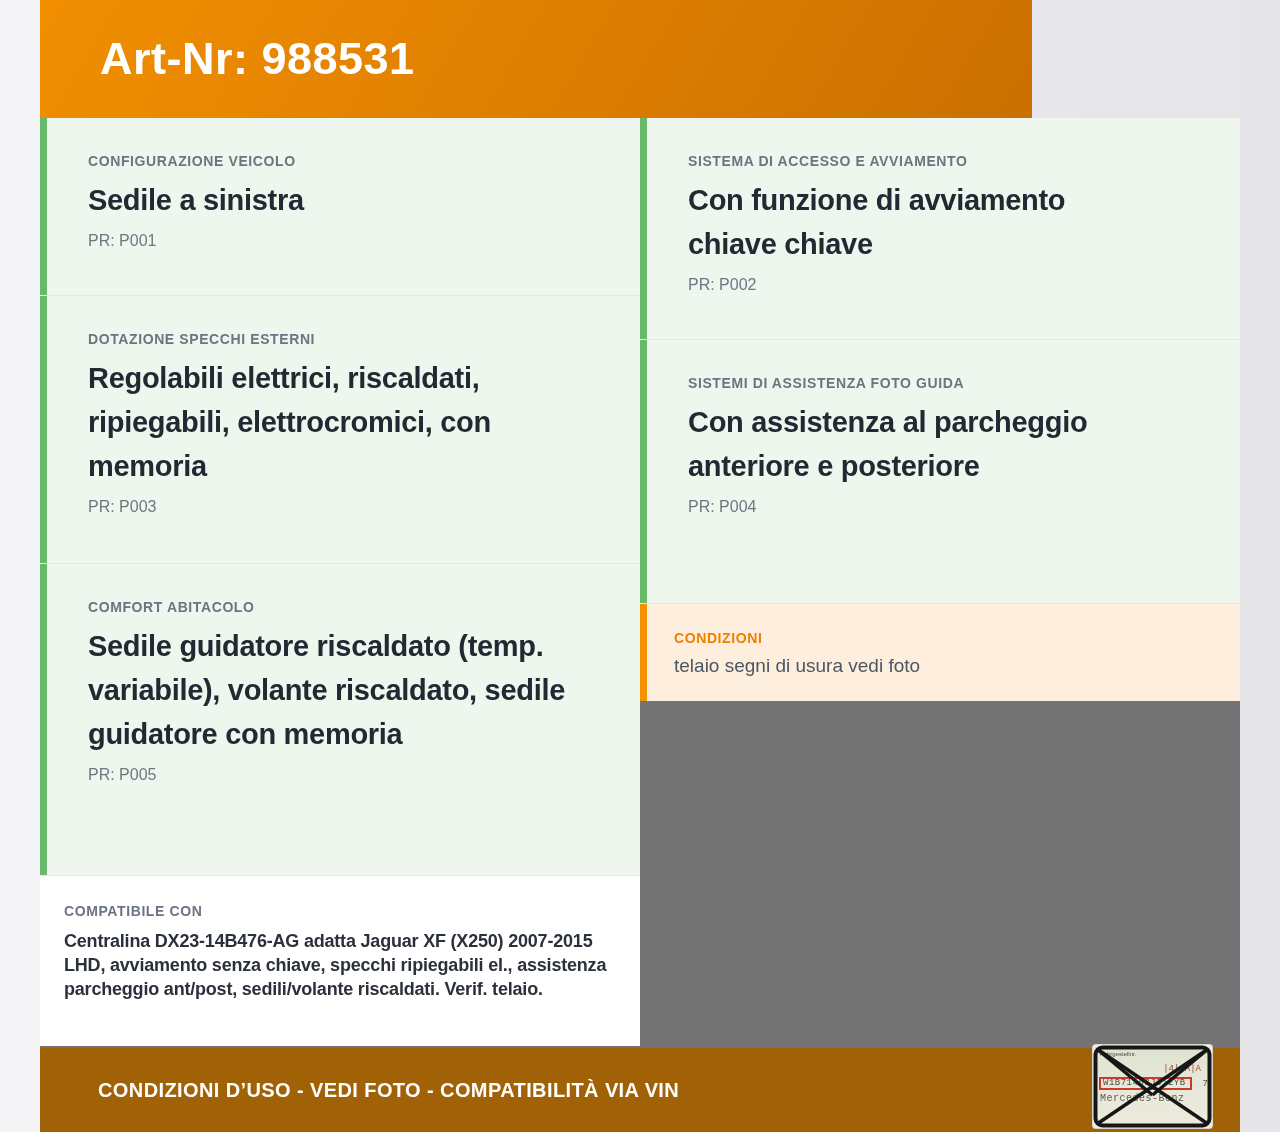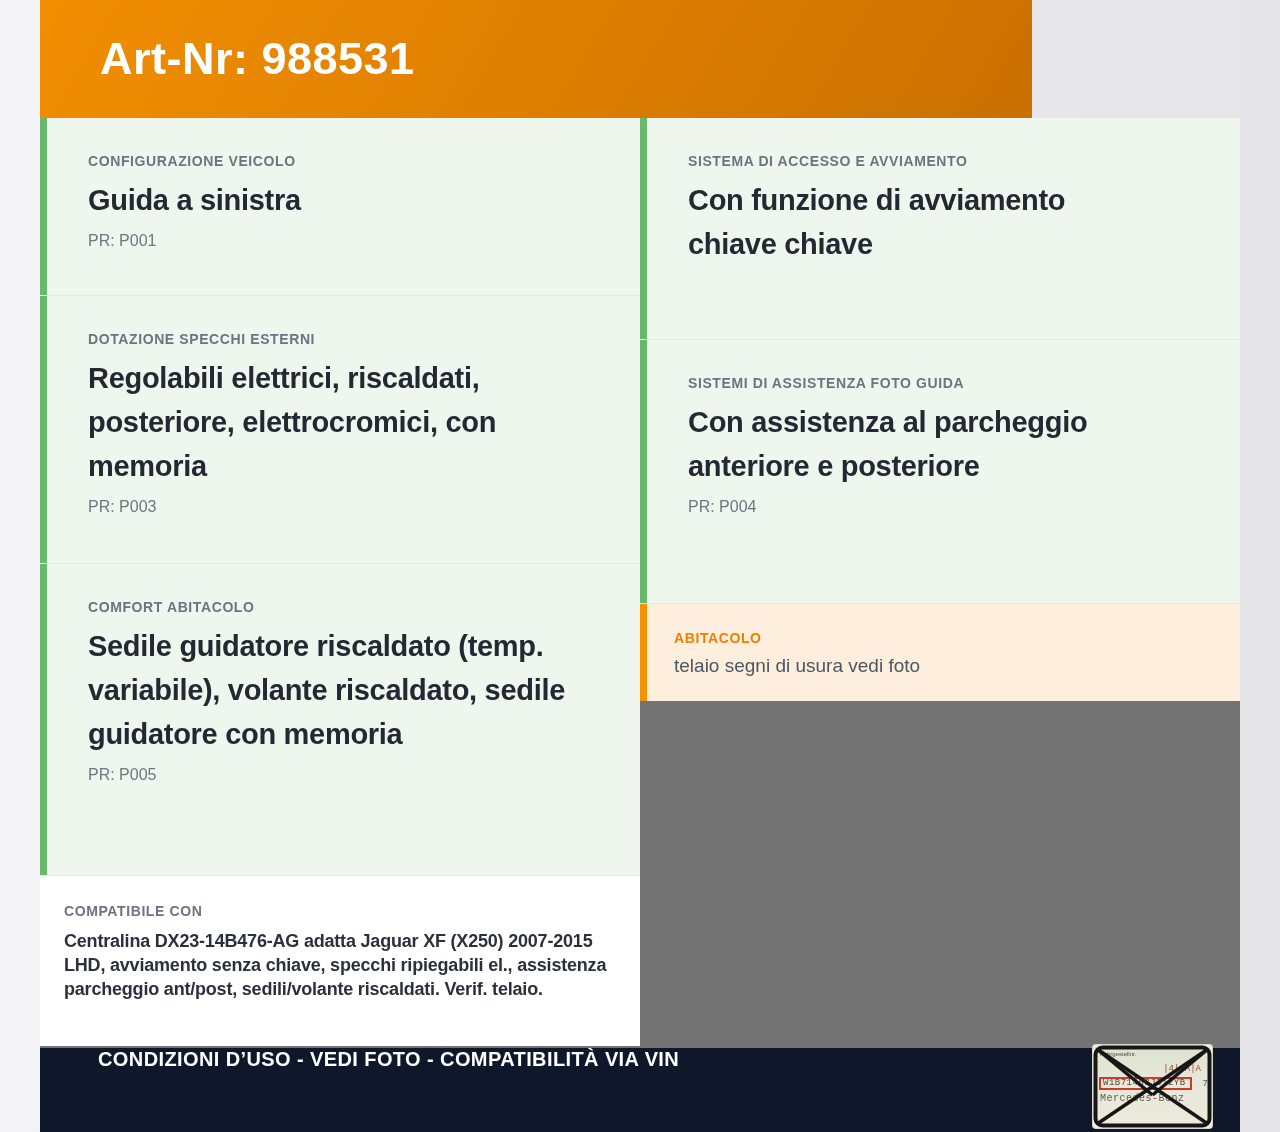--- a/index.html
+++ b/index.html
@@ -53,21 +53,21 @@
   
   .compat{background:#ffffff;padding:27px 30px 0 24px;box-sizing:border-box;height:170px;flex:none;}
   .compat .label{font-size:14px;font-weight:700;color:#6b7480;letter-spacing:0.6px;}
   .compat .text{
     margin-top:10px;max-width:545px;font-size:18px;font-weight:700;color:#2b313b;
     line-height:24px;letter-spacing:-0.2px;
   }
   
   .footer{
     position:absolute;left:0;top:1048px;width:1200px;height:84px;
-    background:#0f172a;display:flex;align-items:flex-start;
+    background:#a16207;display:flex;align-items:center;
     padding:0 58px;box-sizing:border-box;
   }
   .footer .ftext{color:#ffffff;font-size:20px;font-weight:700;letter-spacing:0.4px;}
   
   .photo{
     position:absolute;left:1053px;top:1045px;width:119px;height:83px;
     background:#f0eee2;border-radius:3px;overflow:hidden;
     box-shadow:0 0 0 1px #d8d6c8;
   }
   .doc{
@@ -103,56 +103,57 @@
 
   <div class="banner">
     <h1>Art-Nr: 988531</h1>
   </div>
 
   <div class="columns">
 
     <div class="col col-left">
       <div class="card h177">
         <div class="label">CONFIGURAZIONE VEICOLO</div>
-        <div class="title">Guida a sinistra</div>
+        <div class="title">Sedile a sinistra</div>
         <div class="pr">PR: P001</div>
       </div>
       <div class="divider"></div>
       <div class="card h267">
         <div class="label">DOTAZIONE SPECCHI ESTERNI</div>
-        <div class="title">Regolabili elettrici, riscaldati, posteriore, elettrocromici, con memoria</div>
+        <div class="title">Regolabili elettrici, riscaldati, ripiegabili, elettrocromici, con memoria</div>
         <div class="pr">PR: P003</div>
       </div>
       <div class="divider"></div>
       <div class="card h311">
         <div class="label">COMFORT ABITACOLO</div>
         <div class="title">Sedile guidatore riscaldato (temp. variabile), volante riscaldato, sedile guidatore con memoria</div>
         <div class="pr">PR: P005</div>
       </div>
       <div class="divider"></div>
       <div class="compat">
         <div class="label">COMPATIBILE CON</div>
         <div class="text">Centralina DX23-14B476-AG adatta Jaguar XF (X250) 2007-2015 LHD, avviamento senza chiave, specchi ripiegabili el., assistenza parcheggio ant/post, sedili/volante riscaldati. Verif. telaio.</div>
       </div>
     </div>
 
     <div class="col col-right">
       <div class="card h221">
         <div class="label">SISTEMA DI ACCESSO E AVVIAMENTO</div>
         <div class="title">Con funzione di avviamento chiave chiave</div>
+        <div class="pr">PR: P002</div>
       </div>
       <div class="divider"></div>
       <div class="card h263">
         <div class="label">SISTEMI DI ASSISTENZA FOTO GUIDA</div>
         <div class="title">Con assistenza al parcheggio anteriore e posteriore</div>
         <div class="pr">PR: P004</div>
       </div>
       <div class="divider"></div>
       <div class="condition">
-        <div class="label">ABITACOLO</div>
+        <div class="label">CONDIZIONI</div>
         <div class="text">telaio segni di usura vedi foto</div>
       </div>
     </div>
 
   </div>
 
   <div class="footer">
     <div class="ftext">CONDIZIONI D’USO - VEDI FOTO - COMPATIBILITÀ VIA VIN</div>
   </div>
 

